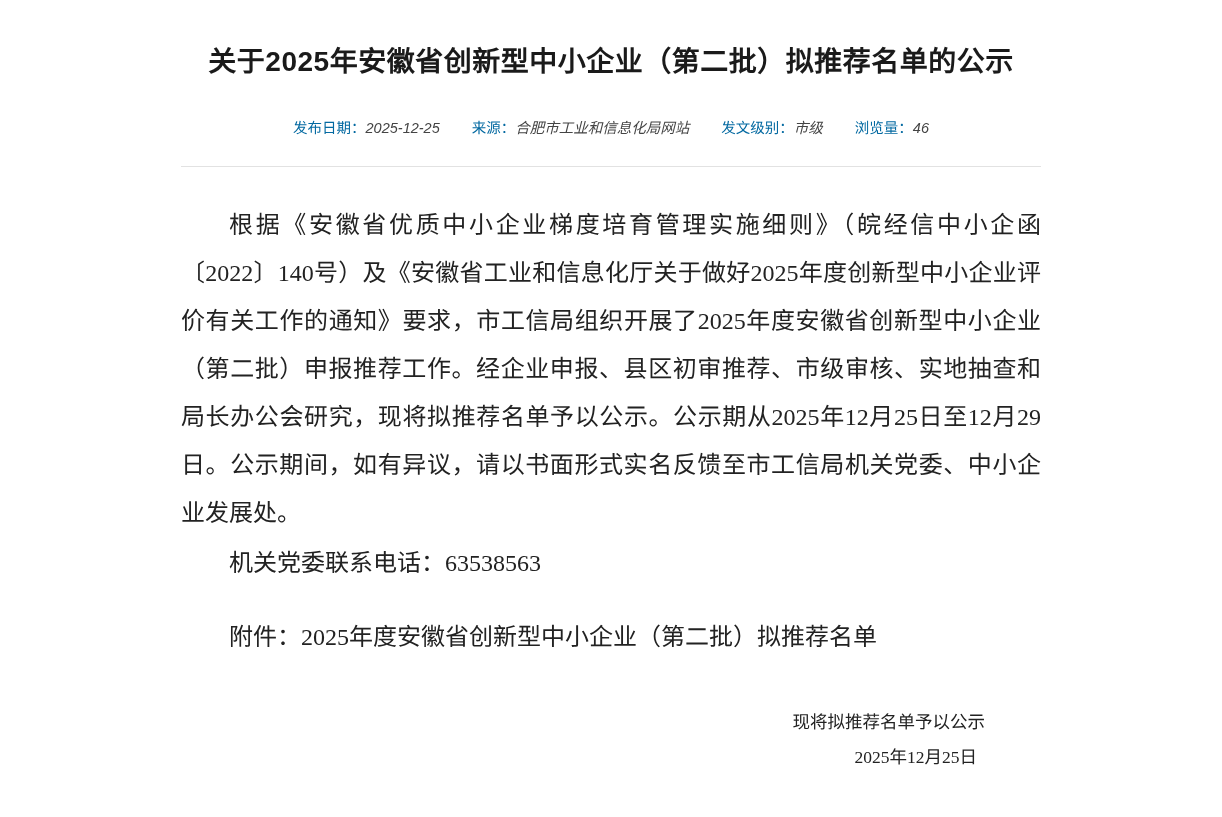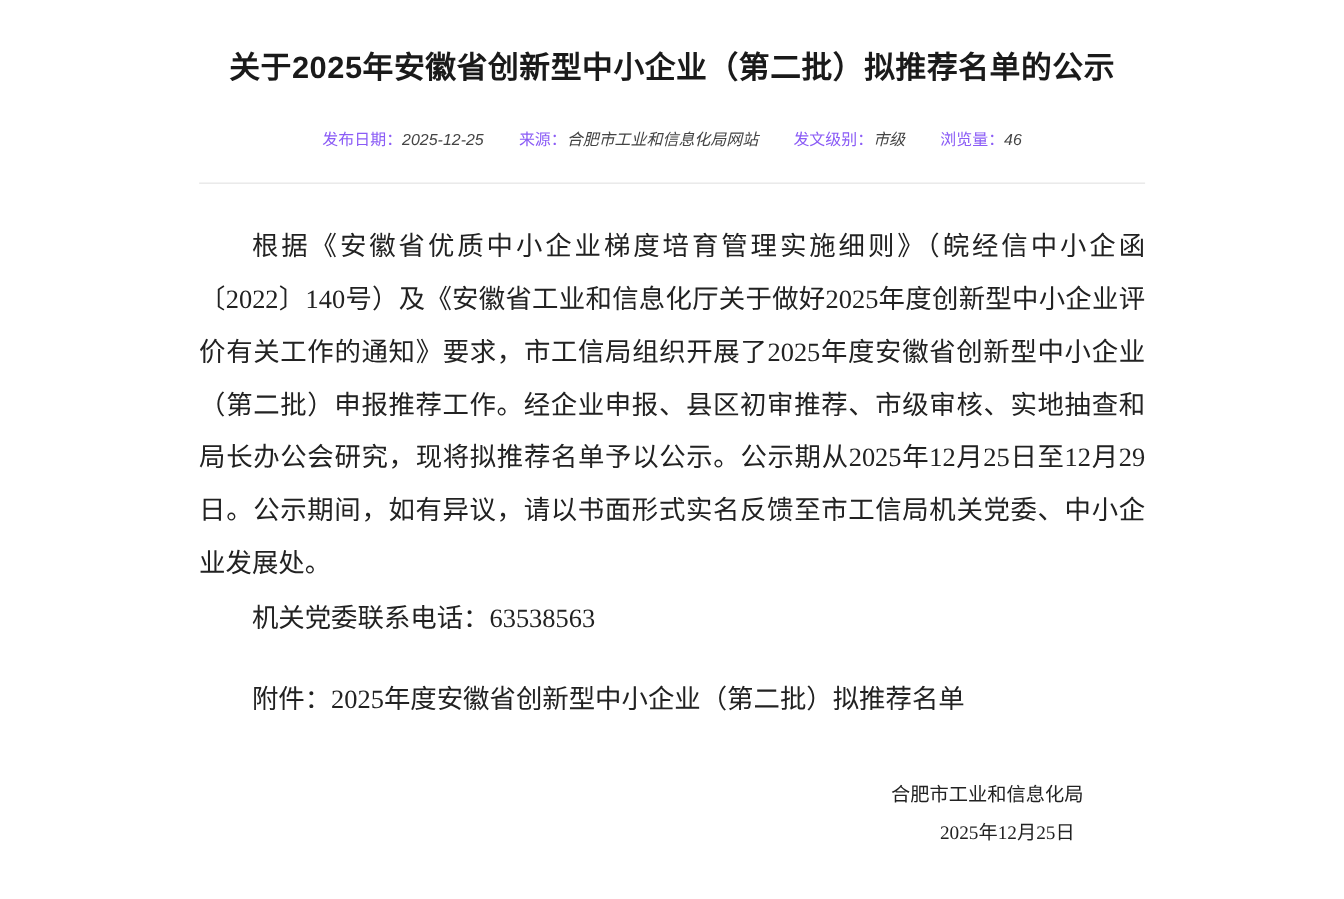--- a/index.html
+++ b/index.html
@@ -44,21 +44,21 @@
     font-size: 14.5px;
     color: #444444;
     line-height: 1.6;
     white-space: nowrap;
   }
   .meta .meta-item {
     display: inline-block;
     margin: 0 14px;
   }
   .meta .meta-label {
-    color: #8b5cf6;
+    color: #0369a1;
   }
   .meta .meta-value {
     color: #444444;
     font-style: italic;
   }
   .divider {
     margin-top: 26px;
     border: 0;
     border-top: 1px solid #e2e2e2;
     width: 100%;
@@ -122,18 +122,18 @@
 
     <hr class="divider">
 
     <div class="content">
       <p>根据《安徽省优质中小企业梯度培育管理实施细则》（皖经信中小企函〔2022〕140号）及《安徽省工业和信息化厅关于做好2025年度创新型中小企业评价有关工作的通知》要求，市工信局组织开展了2025年度安徽省创新型中小企业（第二批）申报推荐工作。经企业申报、县区初审推荐、市级审核、实地抽查和局长办公会研究，现将拟推荐名单予以公示。公示期从2025年12月25日至12月29日。公示期间，如有异议，请以书面形式实名反馈至市工信局机关党委、中小企业发展处。</p>
       <p class="tight">机关党委联系电话：63538563</p>
       <p class="spacer-top">附件：2025年度安徽省创新型中小企业（第二批）拟推荐名单</p>
     </div>
 
     <div class="signature">
-      <div>合肥市工业和信息化局</div>
+      <div>现将拟推荐名单予以公示</div>
       <div class="sig-date">2025年12月25日</div>
     </div>
 
   </div>
 </div>
 
 </body></html>

